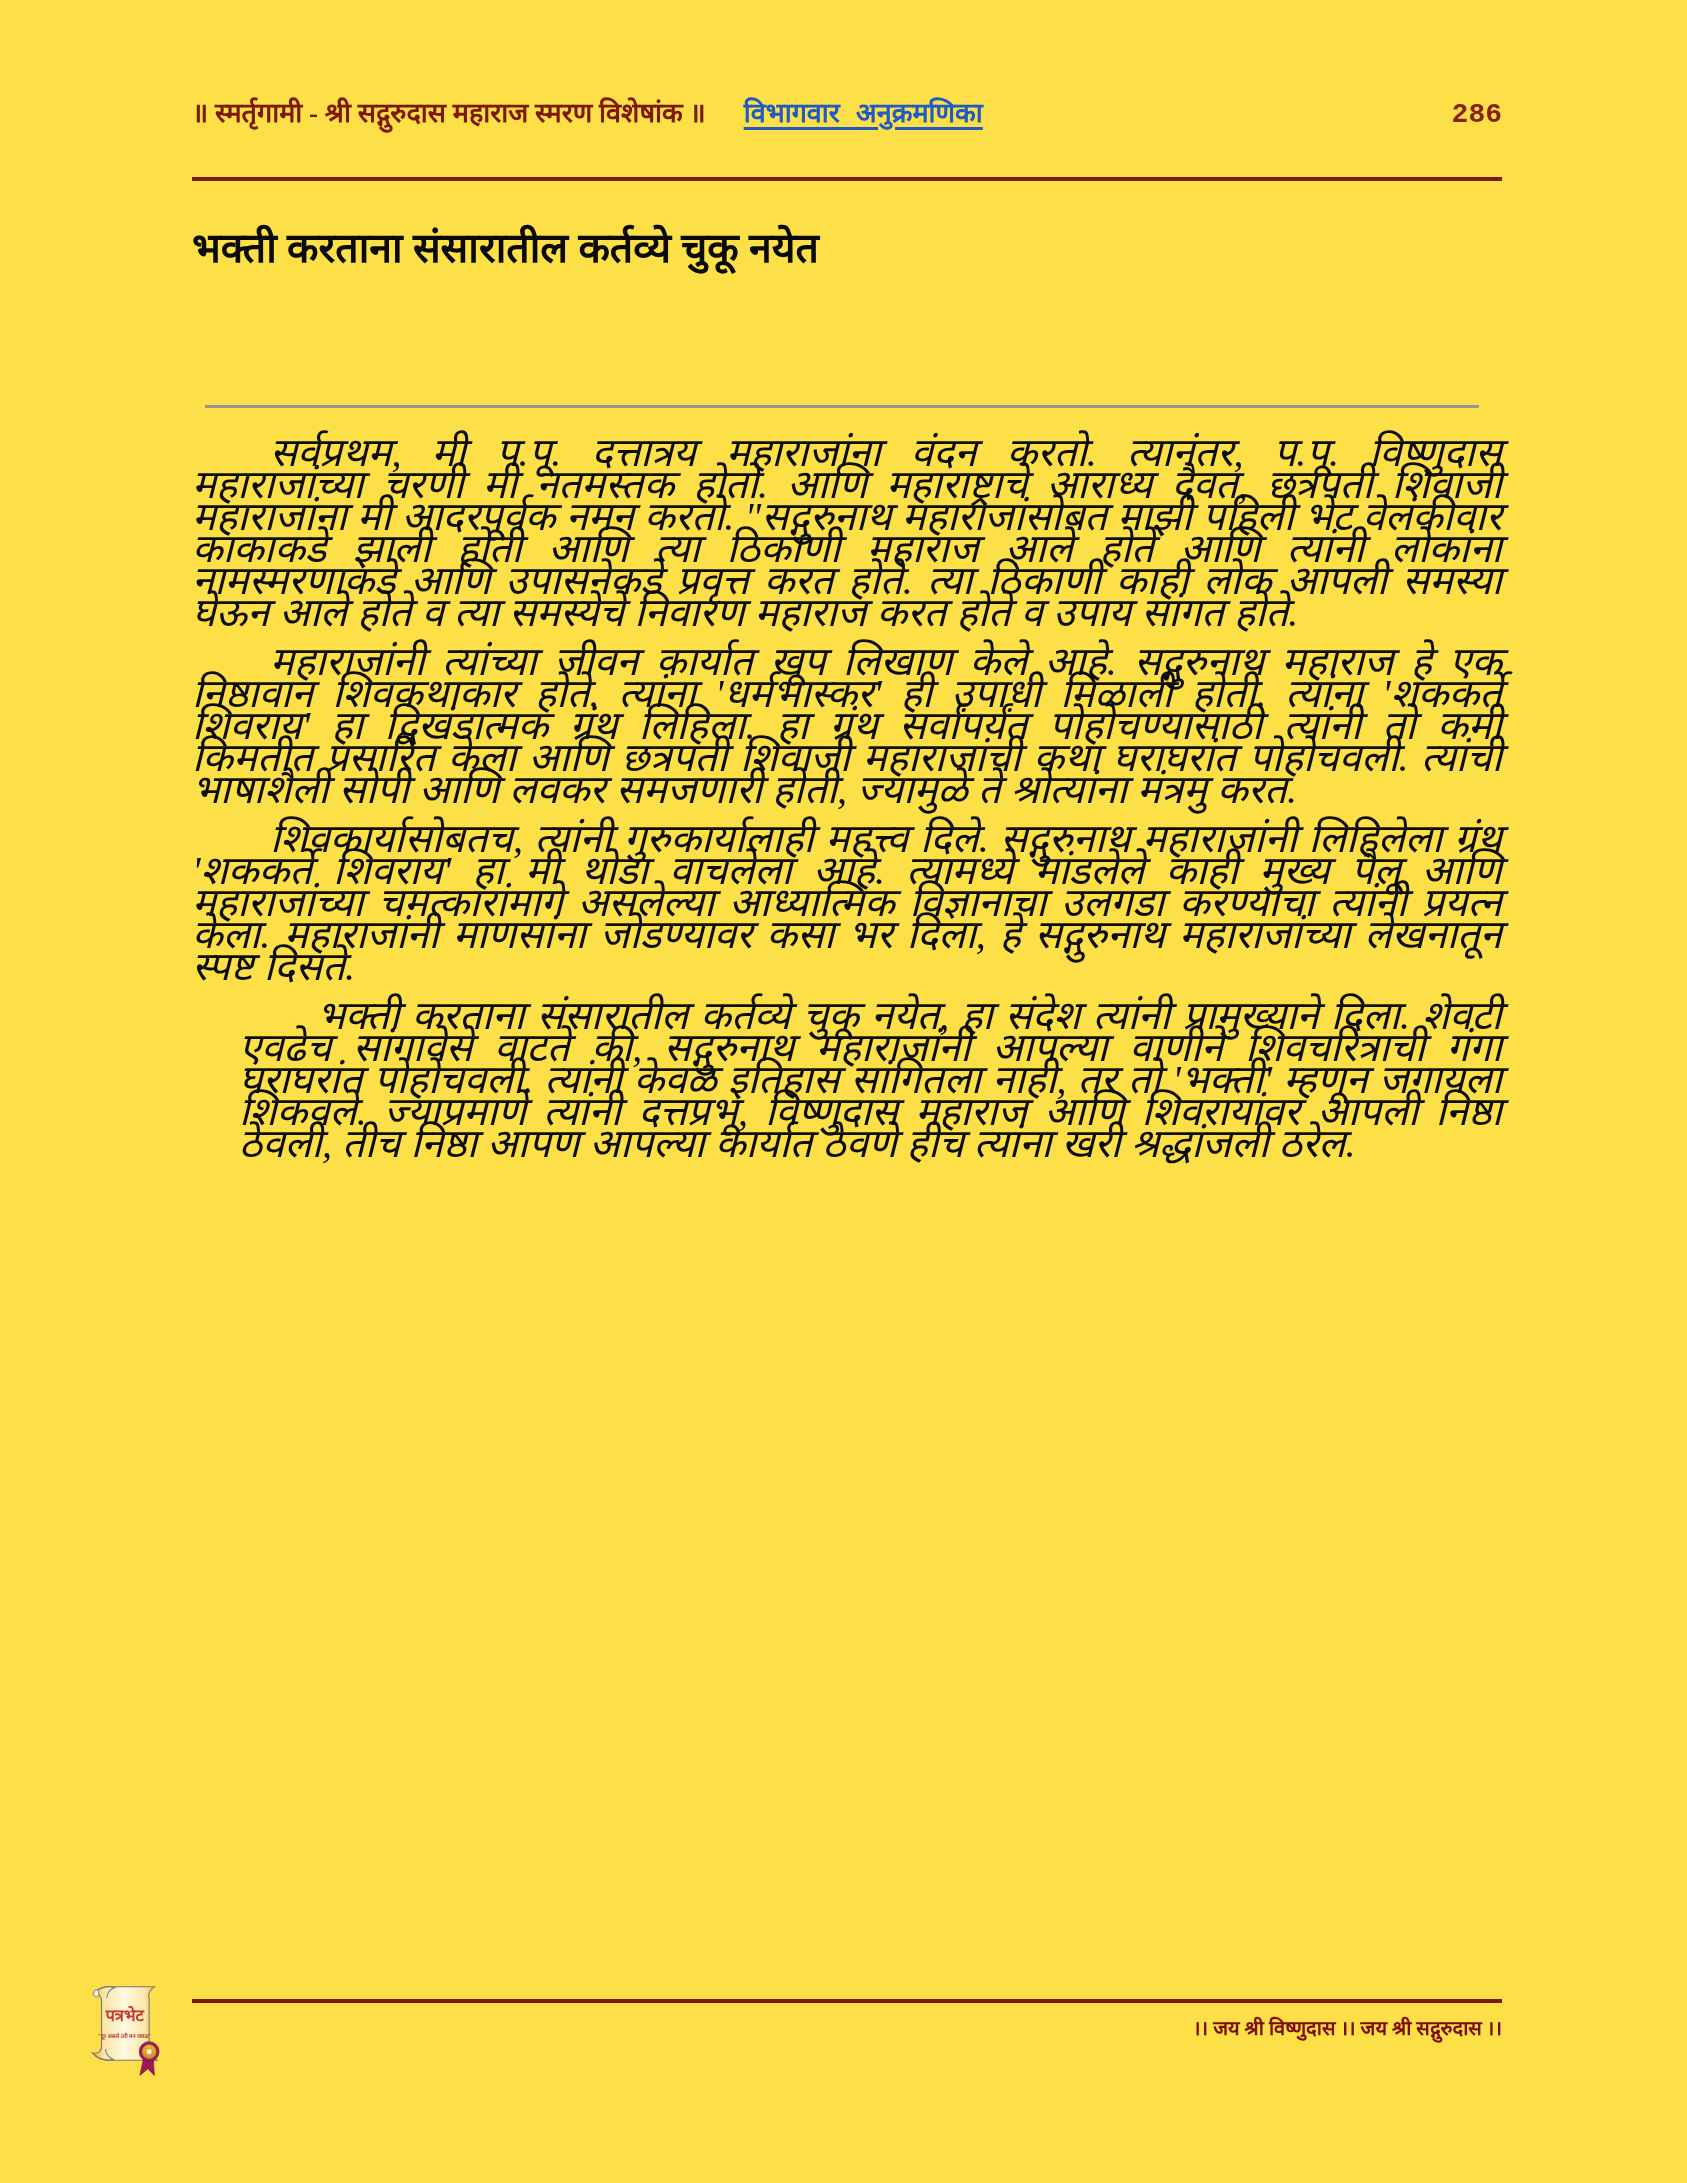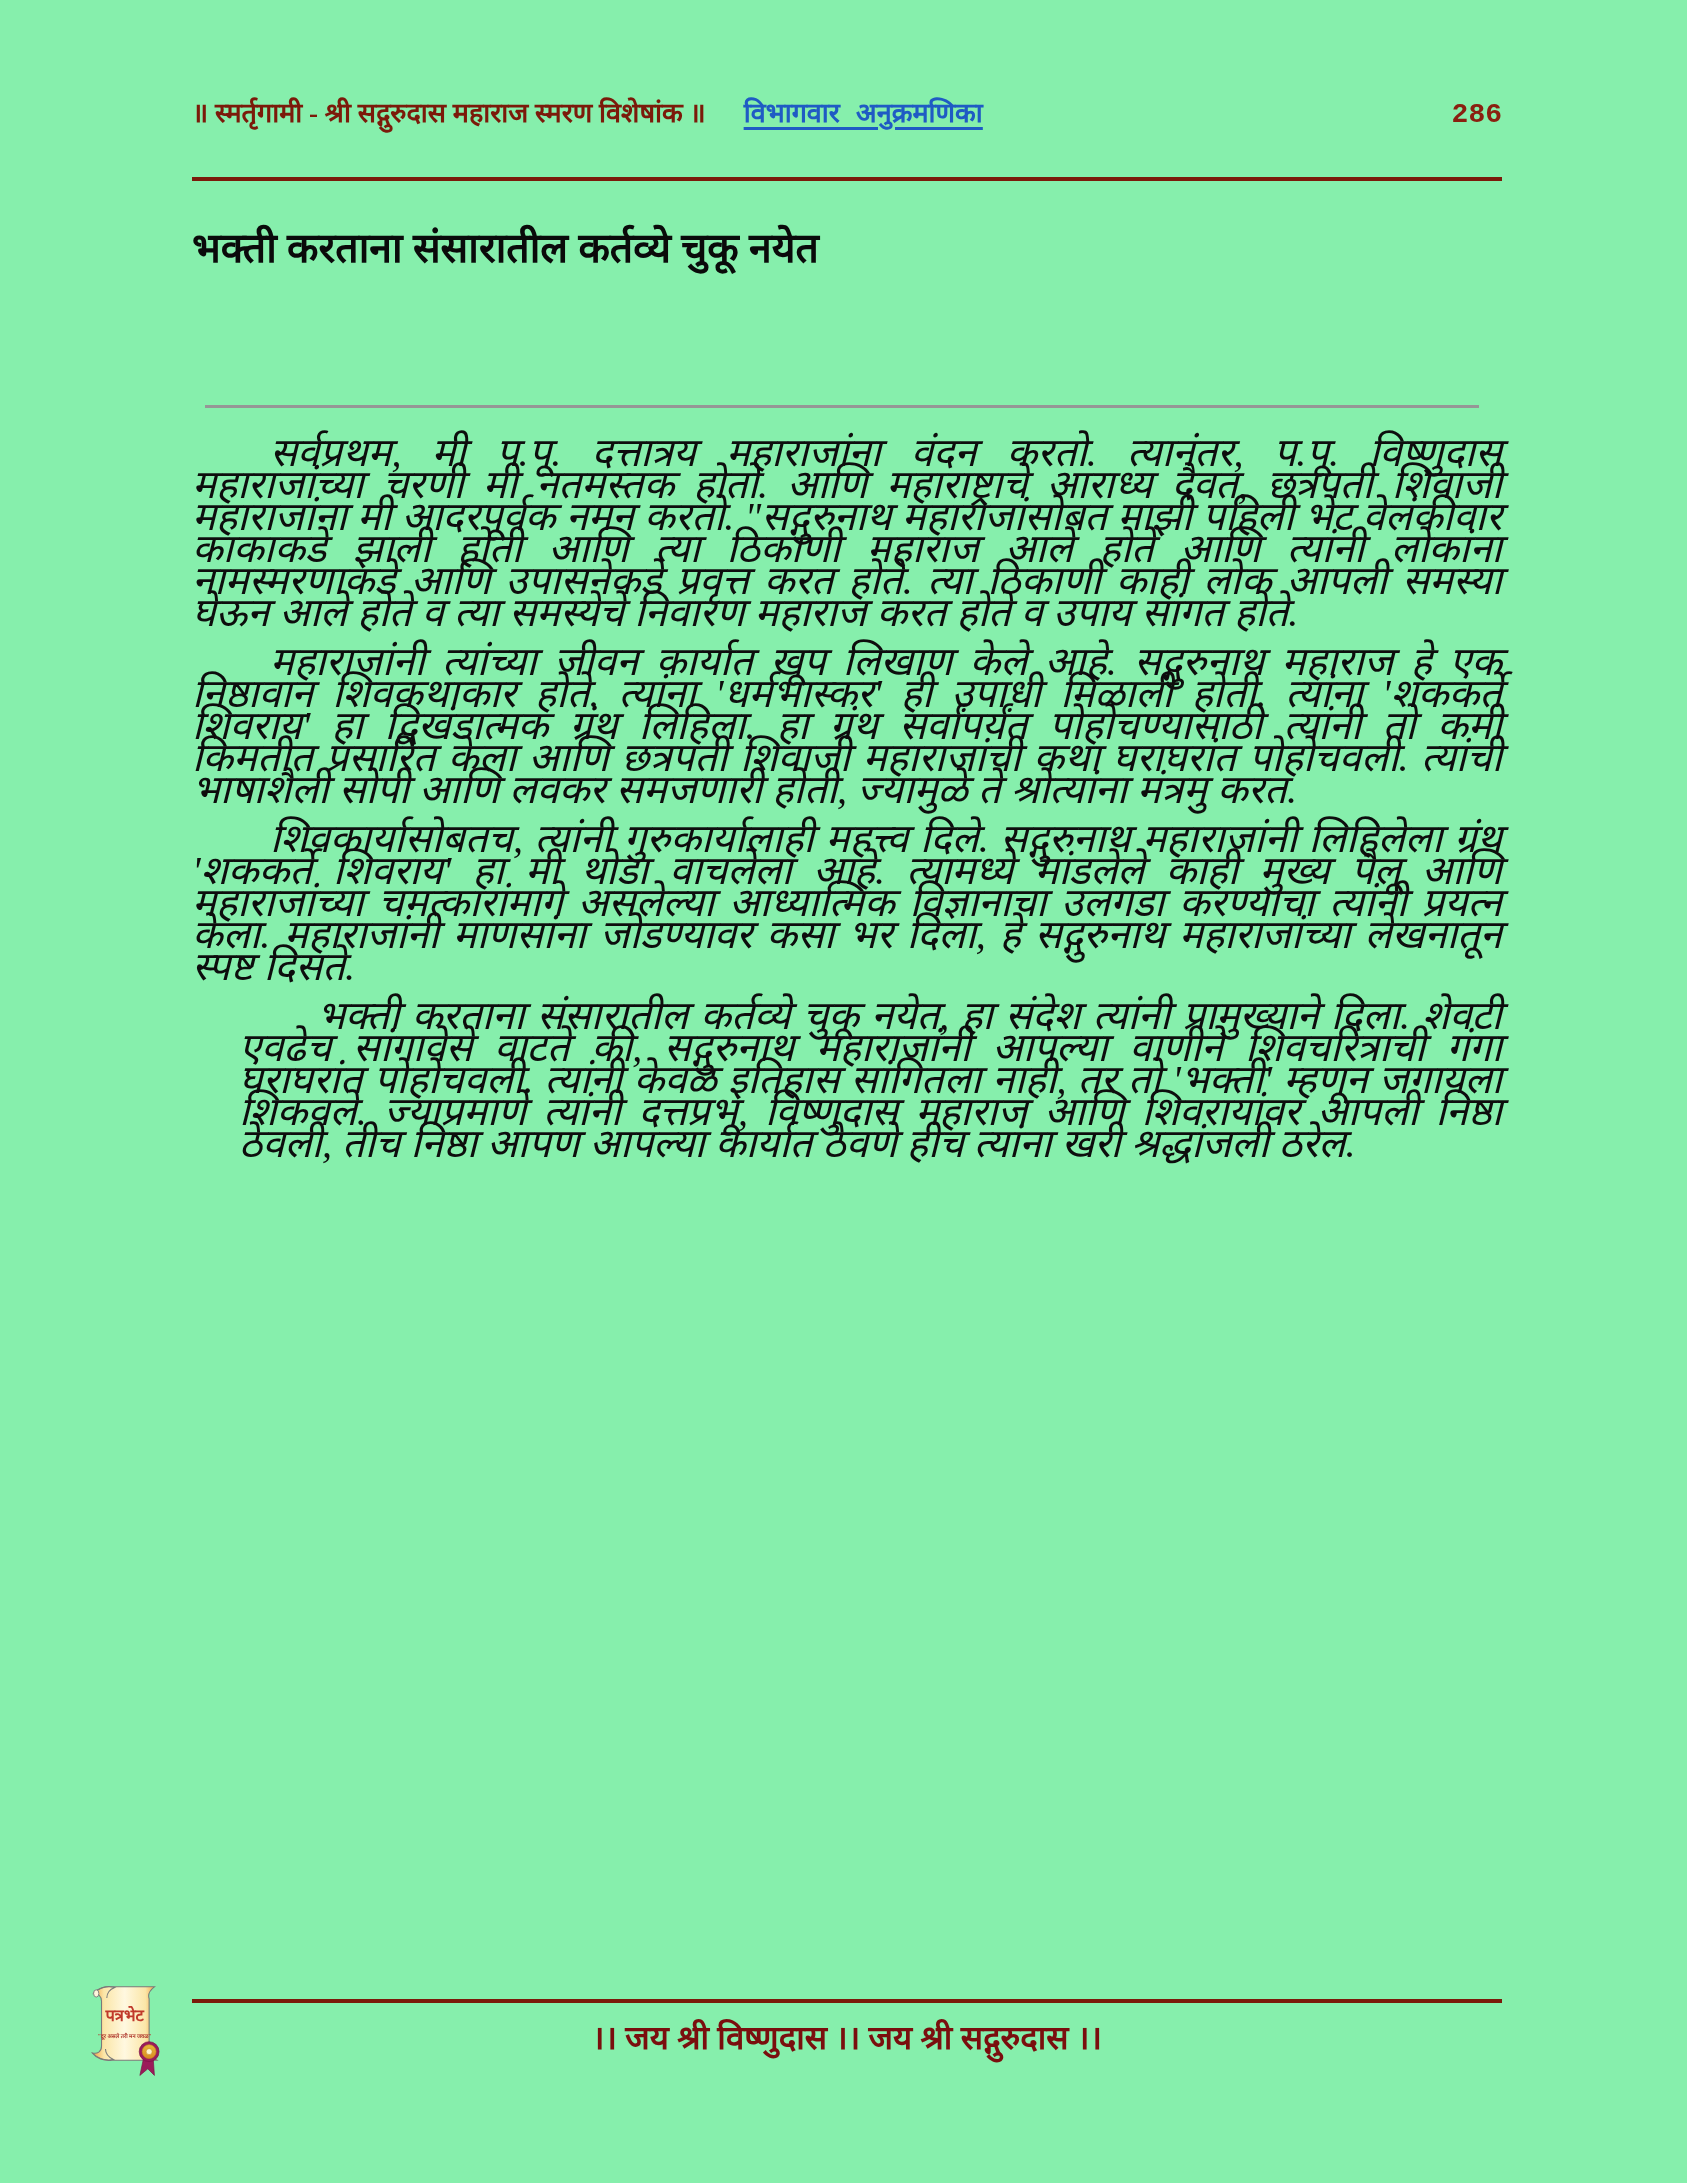--- a/index.html
+++ b/index.html
@@ -7,21 +7,21 @@
     padding: 0;
     background: #ffffff;
   }
   body {
     font-family: "Liberation Sans", "DejaVu Sans", sans-serif;
   }
   .page {
     position: relative;
     width: 1687px;
     height: 2183px;
-    background: #86efac;
+    background: #fde047;
     box-sizing: border-box;
     overflow: hidden;
   }
 
   
   .header-row {
     position: absolute;
     left: 192px;
     top: 93px;
     width: 1310px;
@@ -130,25 +130,25 @@
     top: 1999px;
     width: 1310px;
     height: 4px;
     background: #7B1A0A;
   }
   .footer-mantra {
     position: absolute;
     left: 192px;
     top: 2014px;
     width: 1310px;
-    text-align: center;
+    text-align: right;
     color: #7A0E0E;
     font-family: "Liberation Serif", "DejaVu Serif", serif;
     font-weight: bold;
-    font-size: 33px;
+    font-size: 20px;
     white-space: nowrap;
   }
 
   
   .footer-logo {
     position: absolute;
     left: 83px;
     top: 1976px;
     width: 82px;
     height: 101px;

